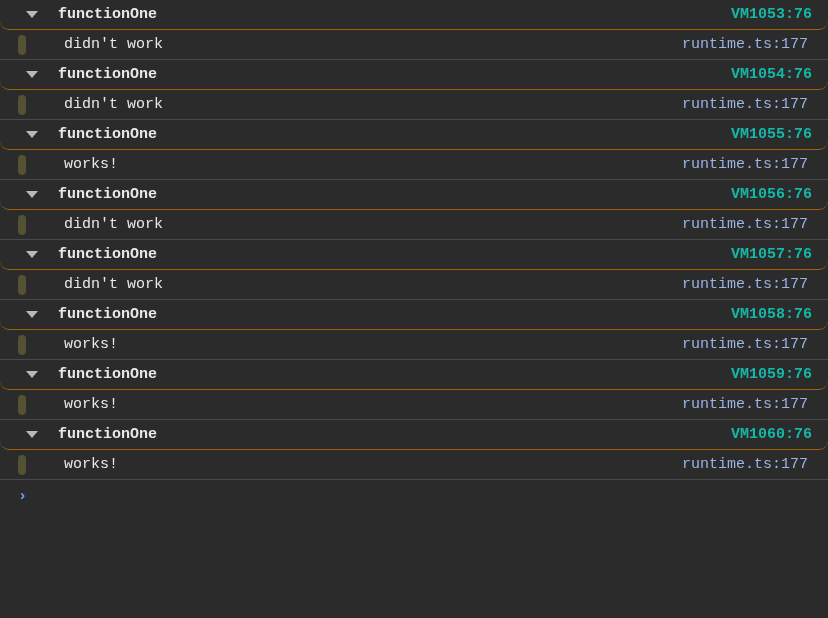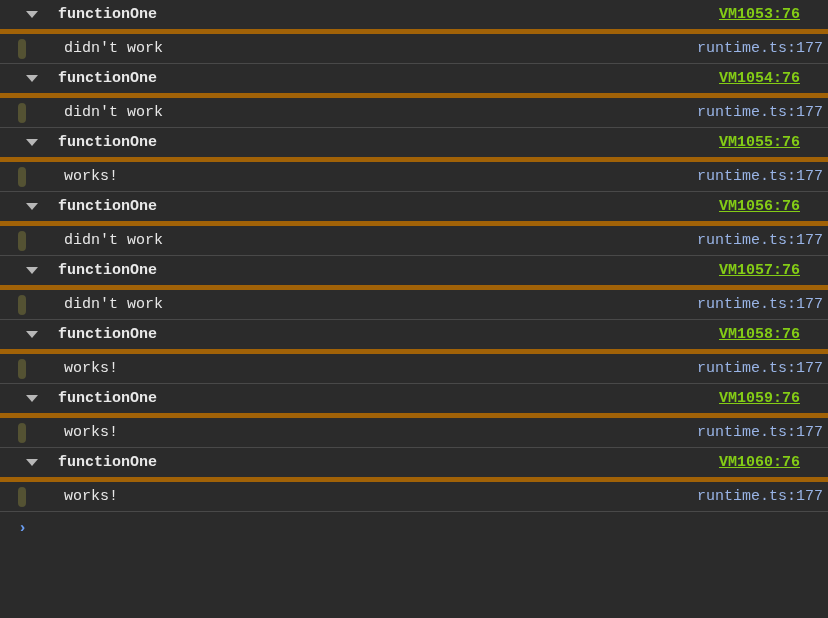--- a/index.html
+++ b/index.html
@@ -16,28 +16,29 @@
       height: 618px;
       overflow: hidden;
     }
     .console {
       display: flex;
       flex-direction: column;
     }
     .group-header {
       display: flex;
       align-items: center;
-      padding: 6px 28px 6px 6px;
-      border-bottom: 5px solid #a16207;
+      padding: 6px 16px 6px 6px;
+      border-bottom: 1px solid #a16207;
       gap: 8px;
+      border-radius: 9px;
     }
     .group-content {
       display: flex;
       align-items: flex-start;
-      padding: 6px 5px 6px 6px;
+      padding: 6px 20px 6px 6px;
       border-bottom: 1px solid #494949;
       position: relative;
     }
     .expand-icon {
       width: 0;
       height: 0;
       border-left: 6px solid transparent;
       border-right: 6px solid transparent;
       border-top: 7px solid #b8b8b8;
       flex-shrink: 0;
@@ -59,23 +60,22 @@
       margin-left: 12px;
     }
     .msg-text {
       color: #e8e8e8;
       margin-left: 58px;
     }
     .spacer {
       flex: 1;
     }
     .src-link-bold {
-      color: #84cc16;
+      color: #14b8a6;
       font-weight: bold;
-      text-decoration: underline;
       cursor: pointer;
     }
     .src-link {
       color: #99b4e6;
       cursor: pointer;
     }
     .prompt {
       padding: 8px 10px 8px 18px;
       color: #6ca0f5;
       font-weight: bold;

